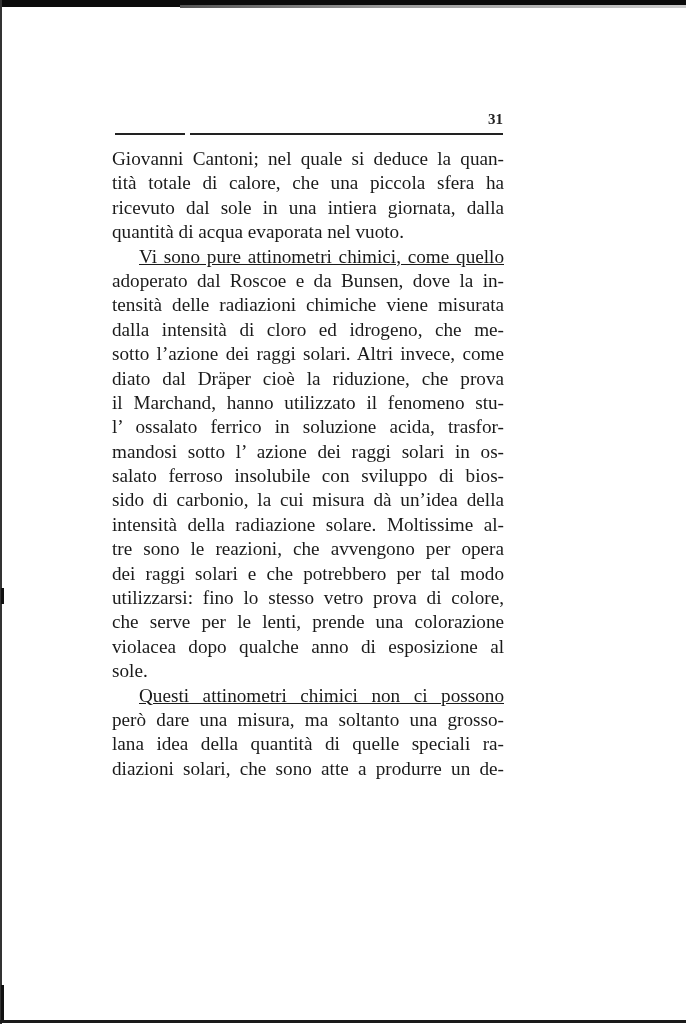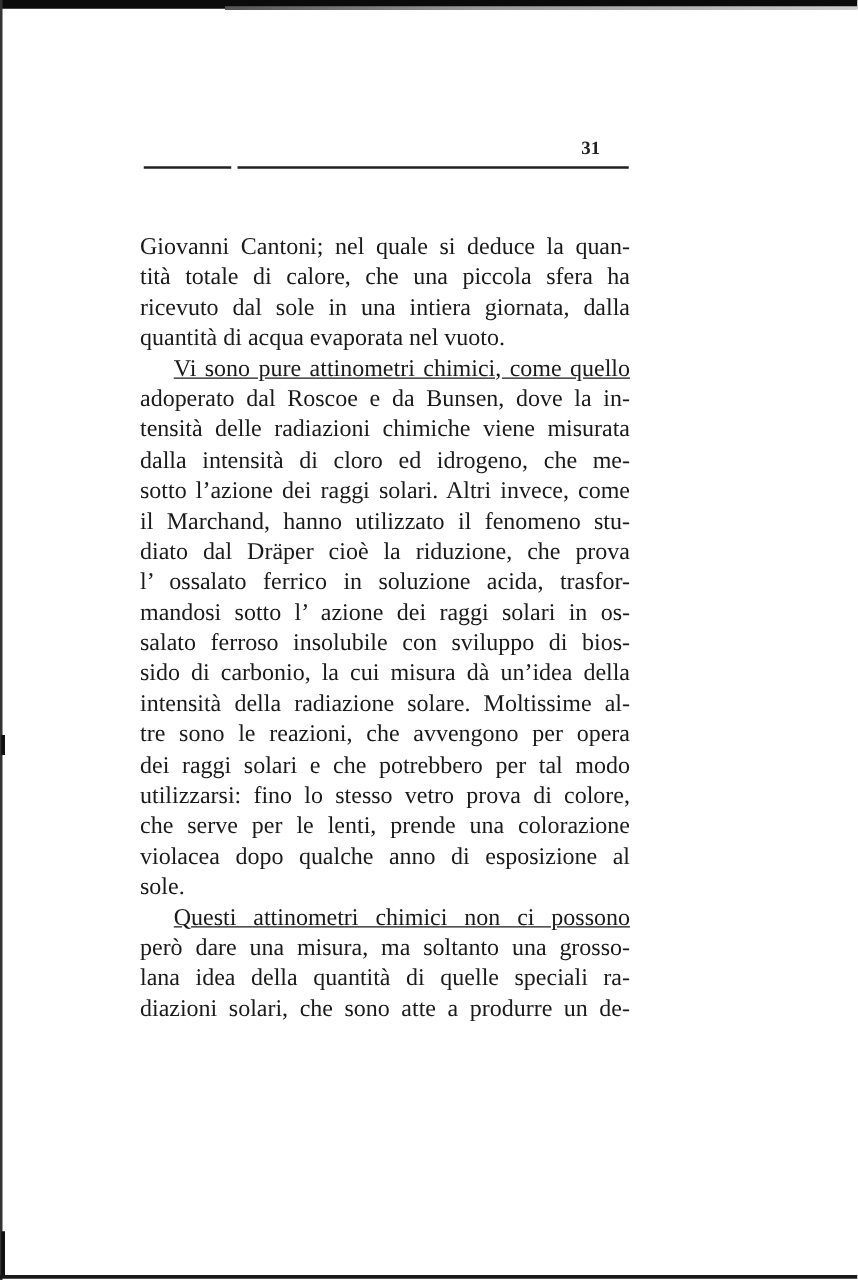--- a/index.html
+++ b/index.html
@@ -46,21 +46,21 @@
       background: #111;
     }
     .bottom-edge {
       position: absolute;
       left: 0; top: 1020px;
       width: 686px; height: 3px;
       background: #1a1a1a;
     }
     .page-number {
       position: absolute;
-      left: 465px; top: 111px;
+      left: 488px; top: 111px;
       font-size: 15px;
       font-weight: bold;
       letter-spacing: 0px;
       color: #222;
     }
     .header-rule-a {
       position: absolute;
       left: 115px; top: 133px;
       width: 70px; height: 1.5px;
       background: #222;
@@ -71,21 +71,20 @@
       width: 313px; height: 1.5px;
       background: #222;
     }
     .text-block {
       position: absolute;
       left: 112px; top: 147px;
       width: 392px;
       font-size: 19.2px;
       line-height: 24.4px;
       text-align: justify;
-      margin-top: 39px;
     }
     .line {
       display: block;
       text-align: justify;
       text-align-last: justify;
       white-space: nowrap;
       height: 24.4px;
     }
     .line.last {
       text-align-last: left;
@@ -117,22 +116,22 @@
     <span class="line">ricevuto dal sole in una intiera giornata, dalla</span>
     <span class="line last">quantità di acqua evaporata nel vuoto.</span>
   </div>
 
   <div>
     <span class="line indent">Vi sono pure attinometri chimici, come quello</span>
     <span class="line">adoperato dal Roscoe e da Bunsen, dove la in-</span>
     <span class="line">tensità delle radiazioni chimiche viene misurata</span>
     <span class="line">dalla intensità di cloro ed idrogeno, che me-</span>
     <span class="line">sotto l’azione dei raggi solari. Altri invece, come</span>
+    <span class="line">diato dal Dräper cioè la riduzione, che prova</span>
     <span class="line">il Marchand, hanno utilizzato il fenomeno stu-</span>
-    <span class="line">diato dal Dräper cioè la riduzione, che prova</span>
     <span class="line">l’ ossalato ferrico in soluzione acida, trasfor-</span>
     <span class="line">mandosi sotto l’ azione dei raggi solari in os-</span>
     <span class="line">salato ferroso insolubile con sviluppo di bios-</span>
     <span class="line">sido di carbonio, la cui misura dà un’idea della</span>
     <span class="line">intensità della radiazione solare. Moltissime al-</span>
     <span class="line">tre sono le reazioni, che avvengono per opera</span>
     <span class="line">dei raggi solari e che potrebbero per tal modo</span>
     <span class="line">utilizzarsi: fino lo stesso vetro prova di colore,</span>
     <span class="line">che serve per le lenti, prende una colorazione</span>
     <span class="line">violacea dopo qualche anno di esposizione al</span>

